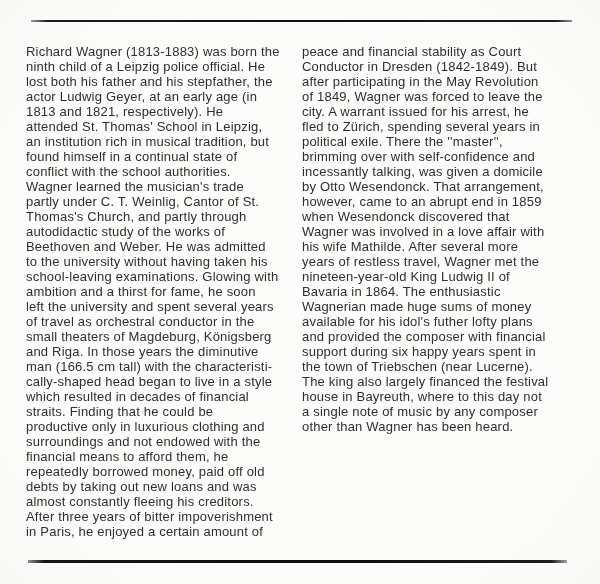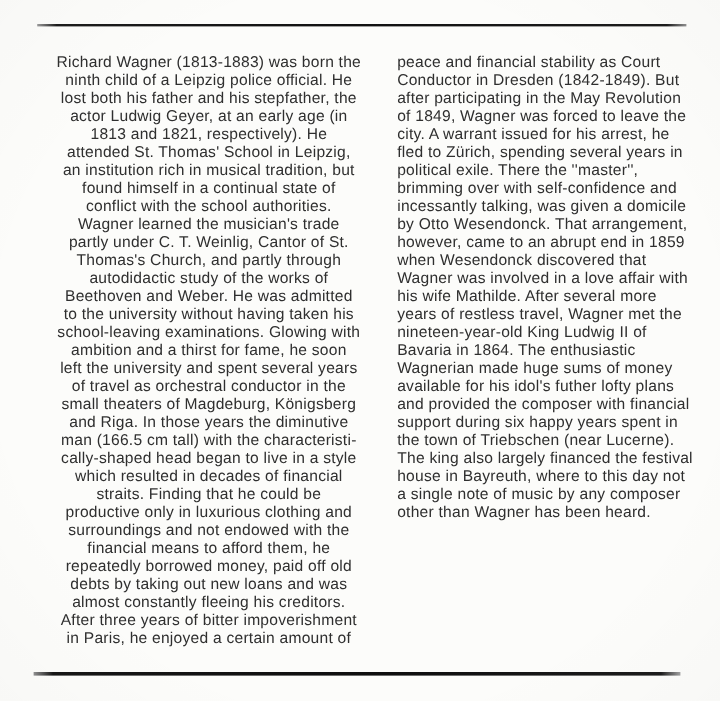--- a/index.html
+++ b/index.html
@@ -44,22 +44,22 @@
   .column {
     position: absolute;
     top: 44px;
     font-size: 13px;
     line-height: 15px;
     letter-spacing: 0.2px;
     color: #2f2f2f;
     white-space: pre;           
     text-rendering: optimizeLegibility;
   }
-  .column-left  { left: 41px;  width: 266px; text-align: center; }
-  .column-right { left: 331px; width: 266px; }
+  .column-left  { left: 26px;  width: 266px; }
+  .column-right { left: 302px; width: 266px; }
 </style>
 </head>
 <body>
 
 <div class="page">
 
   <div class="rule rule-top"></div>
 
   <div class="column column-left">Richard Wagner (1813-1883) was born the
 ninth child of a Leipzig police official. He

